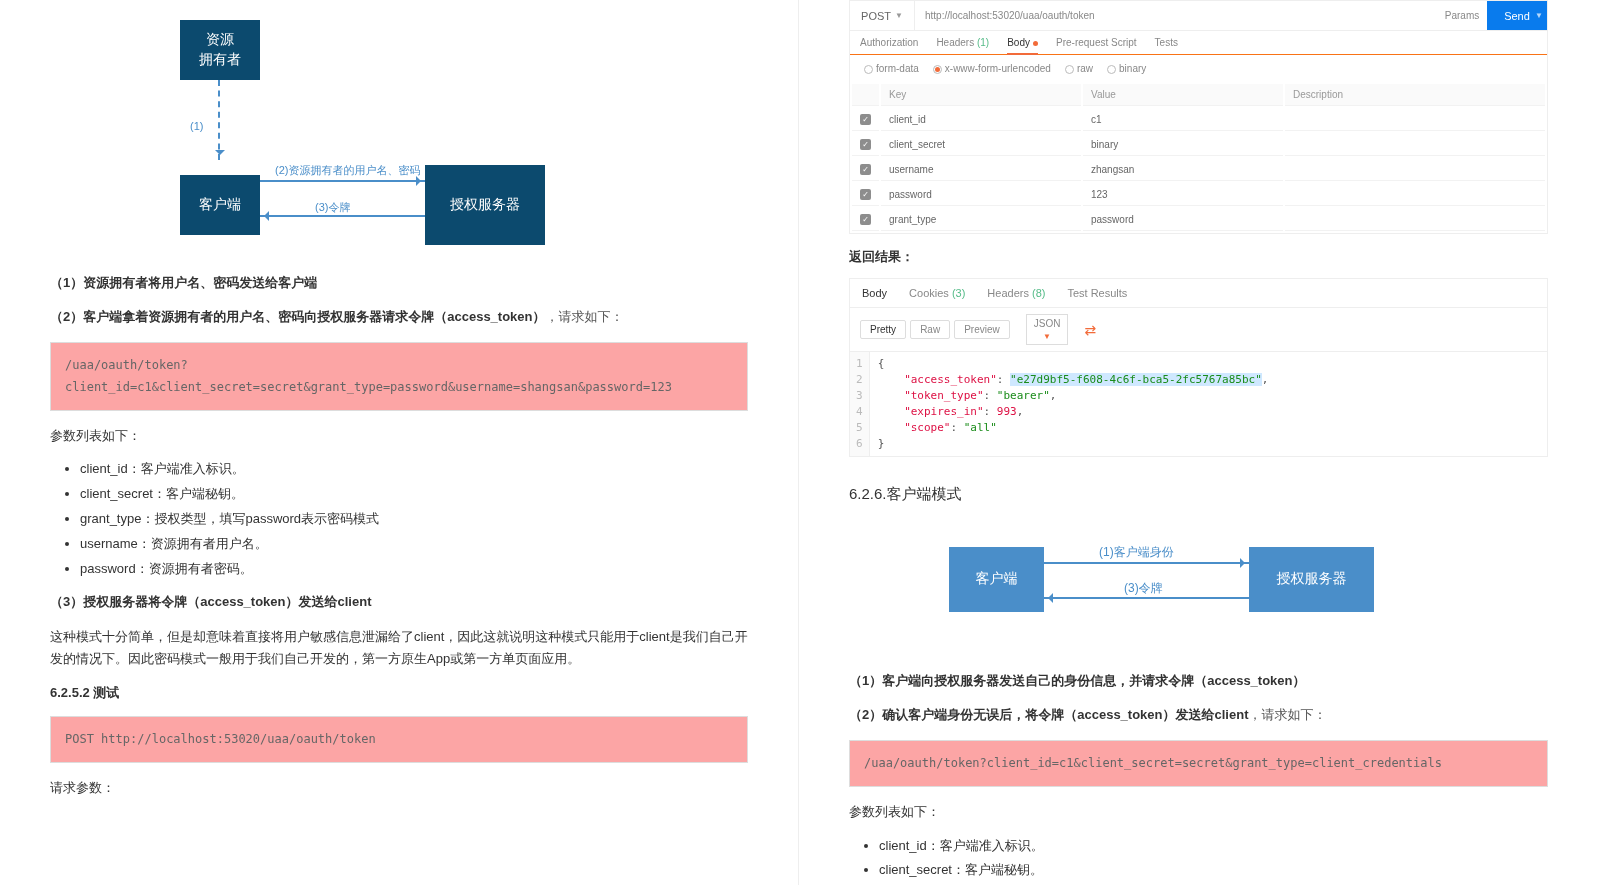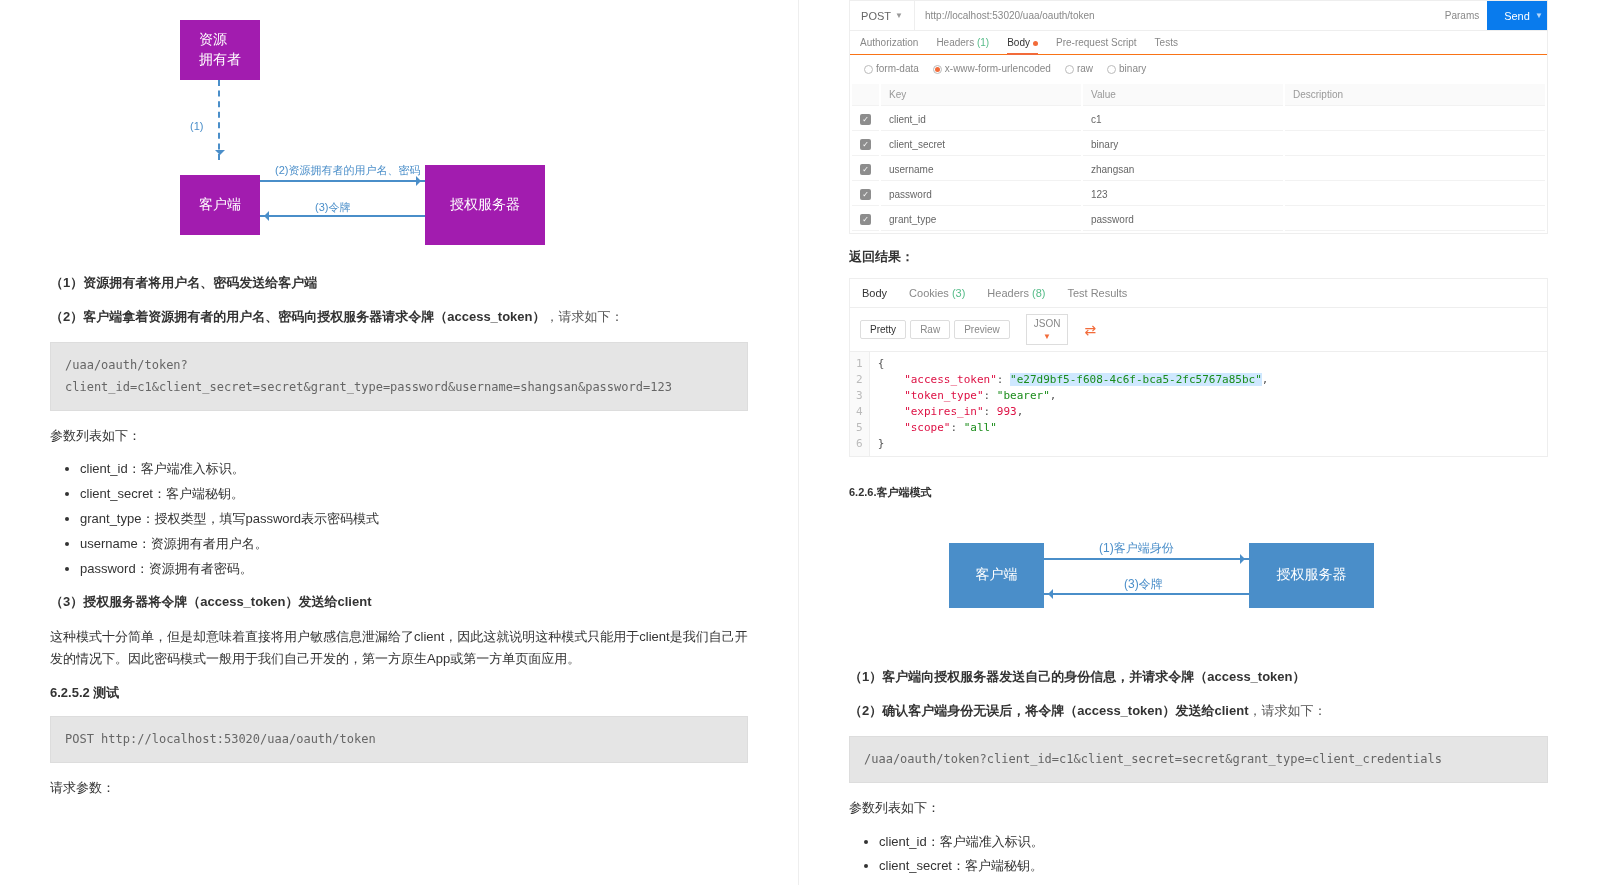--- a/index.html
+++ b/index.html
@@ -3,42 +3,42 @@
   <meta charset="utf-8">
   <style>
     * { box-sizing: border-box; margin: 0; padding: 0; }
     body { font-family: -apple-system, "Microsoft YaHei", Arial, sans-serif; font-size: 13px; color: #333; background: #fff; display: flex; }
     .col { width: 50%; padding: 20px 50px; }
     .col-left { border-right: 1px solid #eee; }
     .col-right { padding: 0 50px 20px; }
     
     
     .flow-wrap { position: relative; height: 240px; }
-    .dbox { position: absolute; background: #a21caf; color: #fff; display: flex; align-items: center; justify-content: center; font-size: 14px; text-align: left; line-height: 1.4; }
+    .dbox { position: absolute; background: #0c4a6e; color: #fff; display: flex; align-items: center; justify-content: center; font-size: 14px; text-align: center; line-height: 1.4; }
     .owner { left: 130px; top: 0; width: 80px; height: 60px; }
     .cli { left: 130px; top: 155px; width: 80px; height: 60px; }
     .srv { left: 375px; top: 145px; width: 120px; height: 80px; }
     .arrow-down { position: absolute; left: 168px; top: 60px; width: 2px; height: 80px; border-left: 2px dashed #4a8ec9; }
     .arrow-down::after { content:""; position:absolute; bottom:0; left:-5px; border:5px solid transparent; border-top-color:#4a8ec9; }
     .lbl1 { position: absolute; left: 140px; top: 100px; color: #4a8ec9; font-size: 11px; }
     .harrow { position: absolute; height: 2px; background: #4a8ec9; }
     .a-right { left: 210px; top: 160px; width: 165px; }
     .a-right::after { content:""; position:absolute; right:-1px; top:-4px; border:5px solid transparent; border-left-color:#4a8ec9; }
     .a-left { left: 210px; top: 195px; width: 165px; }
     .a-left::after { content:""; position:absolute; left:-1px; top:-4px; border:5px solid transparent; border-right-color:#4a8ec9; }
     .lbl2 { position: absolute; left: 225px; top: 143px; color: #4a8ec9; font-size: 11px; }
     .lbl3 { position: absolute; left: 265px; top: 180px; color: #4a8ec9; font-size: 11px; }
     
     .para { margin: 12px 0; line-height: 1.7; }
     .bold { font-weight: 700; }
     .light { font-weight: 400; color: #555; }
-    .code-block { border: 1px solid #ddd; background: #e5e5e5; padding: 12px 14px; font-family: Consolas, monospace; font-size: 12px; color: #666; margin: 14px 0; line-height: 1.8; word-break: break-all; }
+    .code-block { border: 1px solid #ddd; background: #fca5a5; padding: 12px 14px; font-family: Consolas, monospace; font-size: 12px; color: #666; margin: 14px 0; line-height: 1.8; word-break: break-all; }
     ul.bullets { margin: 10px 0 10px 30px; }
     ul.bullets li { margin: 4px 0; line-height: 1.6; }
-    h3.sec { font-size: 11px; font-weight: 700; margin-top: 28px; margin-bottom: 10px; }
+    h3.sec { font-size: 15px; font-weight: 400; margin-top: 28px; margin-bottom: 10px; }
     h4.sub { font-size: 13px; font-weight: 700; margin: 14px 0; }
     
     
     .pm-wrap { border: 1px solid #eee; margin-bottom: 14px; font-size: 11px; }
     .pm-top { display: flex; align-items: stretch; height: 30px; border-bottom: 1px solid #eee; }
     .pm-method { width: 65px; display:flex; align-items:center; justify-content:center; border-right: 1px solid #eee; color:#666; font-size:11px; }
     .pm-method-caret { margin-left:4px; font-size:8px; color:#999;}
     .pm-url { flex: 1; display:flex; align-items:center; padding: 0 10px; color:#888; font-size:10px; }
     .pm-params { width:50px; display:flex; align-items:center; justify-content:center; color:#888; font-size:10px;}
     .pm-send { width: 60px; background: #097bed; color: #fff; display:flex; align-items:center; justify-content:center; font-size:11px; position:relative;}

